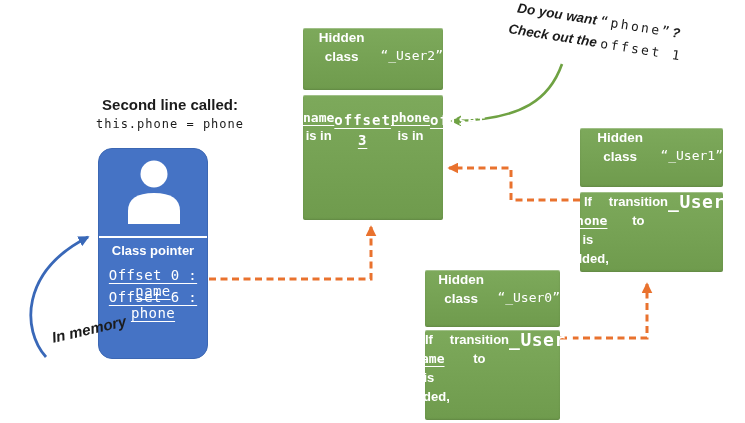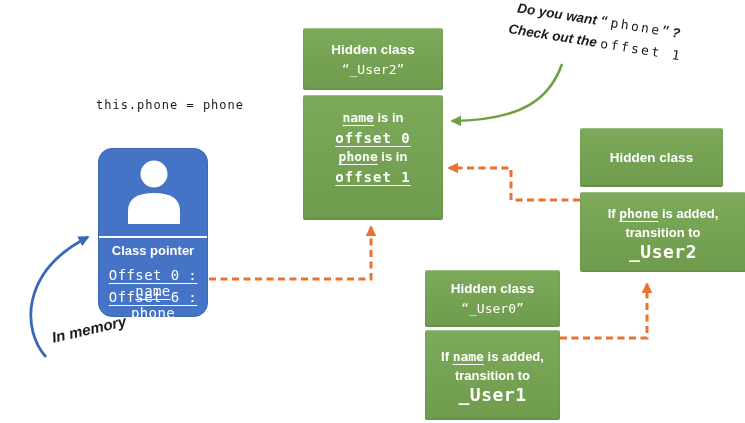--- a/index.html
+++ b/index.html
@@ -16,32 +16,32 @@
   .f-blue   { fill:var(--blue-arrow); }
 
   .mono   { font-family:"DejaVu Sans Mono", monospace; }
   .mono-b { font-family:"DejaVu Sans Mono", monospace; font-weight:700; }
   .u { text-decoration:underline; text-underline-offset:3px; }
 
   .gbox {
     position:absolute; box-sizing:border-box; color:#fff; text-align:center;
     background:linear-gradient(180deg, var(--green-box) 0%, var(--green-box-dark) 100%);
     border-radius:2px; box-shadow:inset 0 1px 0 rgba(255,255,255,.28), inset 0 -1px 2px rgba(0,0,0,.12);
-    display:flex; flex-direction:column; justify-content:center;
+    display:flex; justify-content:center;
   }
   .ghead .hl1 { font-size:13.5px; font-weight:600; line-height:19px; }
-  .ghead .hl2 { font-size:13px; line-height:19px; margin-top:1px; }
+  .ghead .hl2 { font-size:13px; line-height:19px; margin-top:18px; }
   .gbody { justify-content:flex-start; font-size:13px; font-weight:600; }
   .brow  { line-height:18px; }
   .loc   { font-size:14px; letter-spacing:1px; line-height:20px; margin-top:1px; }
   .tbody { justify-content:center; font-size:13px; font-weight:600; line-height:19px; }
   .target{ font-size:18px; letter-spacing:.5px; }
 
   .card {
-    position:absolute; left:98px; top:148px; width:110px; height:169px; box-sizing:border-box;
+    position:absolute; left:98px; top:148px; width:110px; height:211px; box-sizing:border-box;
     background:var(--blue-card); border:1px solid var(--blue-card-border);
     border-radius:14px; color:#fff; text-align:center;
   }
   .person { position:absolute; left:25px; top:9px; width:60px; height:68px; }
   .card-divider { position:absolute; left:0; top:87px; width:108px; border-top:2px solid #fff; }
   .card-title { position:absolute; left:0; top:94px; width:108px; font-size:13px; font-weight:700; }
   .card-row  { position:absolute; left:0; width:108px; font-size:14px; letter-spacing:.4px; }
   .row0 { top:118px; } .row1 { top:140px; }
 
   .second-line { position:absolute; left:66px; top:95px; width:208px; text-align:center; }
@@ -81,29 +81,30 @@
     <path class="s-green" d="M562,64 C550,98 524,120 452,121" marker-end="url(#ah-green)"></path>
     <path class="s-blue" d="M46,357 C22,330 20,272 88,237" marker-end="url(#ah-blue)"></path>
   </svg>
 
   <div class="gbox ghead" style="left:303px;top:28px;width:140px;height:62px">
     <div class="hl1">Hidden class</div>
     <div class="hl2 mono">“_User2”</div>
   </div>
   <div class="gbox gbody" style="left:303px;top:95px;width:140px;height:125px;padding-top:14px">
     <div class="brow"><span class="mono-b u">name</span><span> is in</span></div>
-    <div class="brow mono-b u loc">offset 0</div>
+    <div class="brow mono-b u loc">offset 3</div>
     <div class="brow" style=""><span class="mono-b u">phone</span><span> is in</span></div>
     <div class="brow mono-b u loc">offset 1</div>
   </div>
 
   <div class="gbox ghead" style="left:580px;top:128px;width:143px;height:59px">
     <div class="hl1">Hidden class</div>
+    <div class="hl2 mono">“_User1”</div>
   </div>
-  <div class="gbox tbody" style="left:580px;top:192px;width:166px;height:80px">
+  <div class="gbox tbody" style="left:580px;top:192px;width:143px;height:80px">
     <div><span>If </span><span class="mono-b u">phone</span><span> is added,</span></div>
     <div>transition to</div>
     <div class="mono-b target">_User2</div>
   </div>
 
   <div class="gbox ghead" style="left:425px;top:270px;width:135px;height:57px">
     <div class="hl1">Hidden class</div>
     <div class="hl2 mono">“_User0”</div>
   </div>
   <div class="gbox tbody" style="left:425px;top:330px;width:135px;height:90px">
@@ -117,20 +118,21 @@
       <circle cx="30" cy="16" r="13.5" fill="#ffffff"></circle>
       <path d="M4,66 L4,53 Q4,35 30,35 Q56,35 56,53 L56,66 Z" fill="#ffffff"></path>
     </svg>
     <div class="card-divider"></div>
     <div class="card-title">Class pointer</div>
     <div class="card-row row0 mono u">Offset 0 : name</div>
     <div class="card-row row1 mono u">Offset 6 : phone</div>
   </div>
 
   <div class="second-line">
+    <div class="sl-title">Second line called:</div>
     <div class="sl-code mono">this.phone = phone</div>
   </div>
 
   <div class="phone-q">
     <div><span class="hand">Do you want </span><span class="code">“phone”</span><span class="hand">?</span></div>
     <div><span class="hand">Check out the </span><span class="code">offset 1</span></div>
   </div>
 
   <div class="in-memory hand">In memory</div>
 

